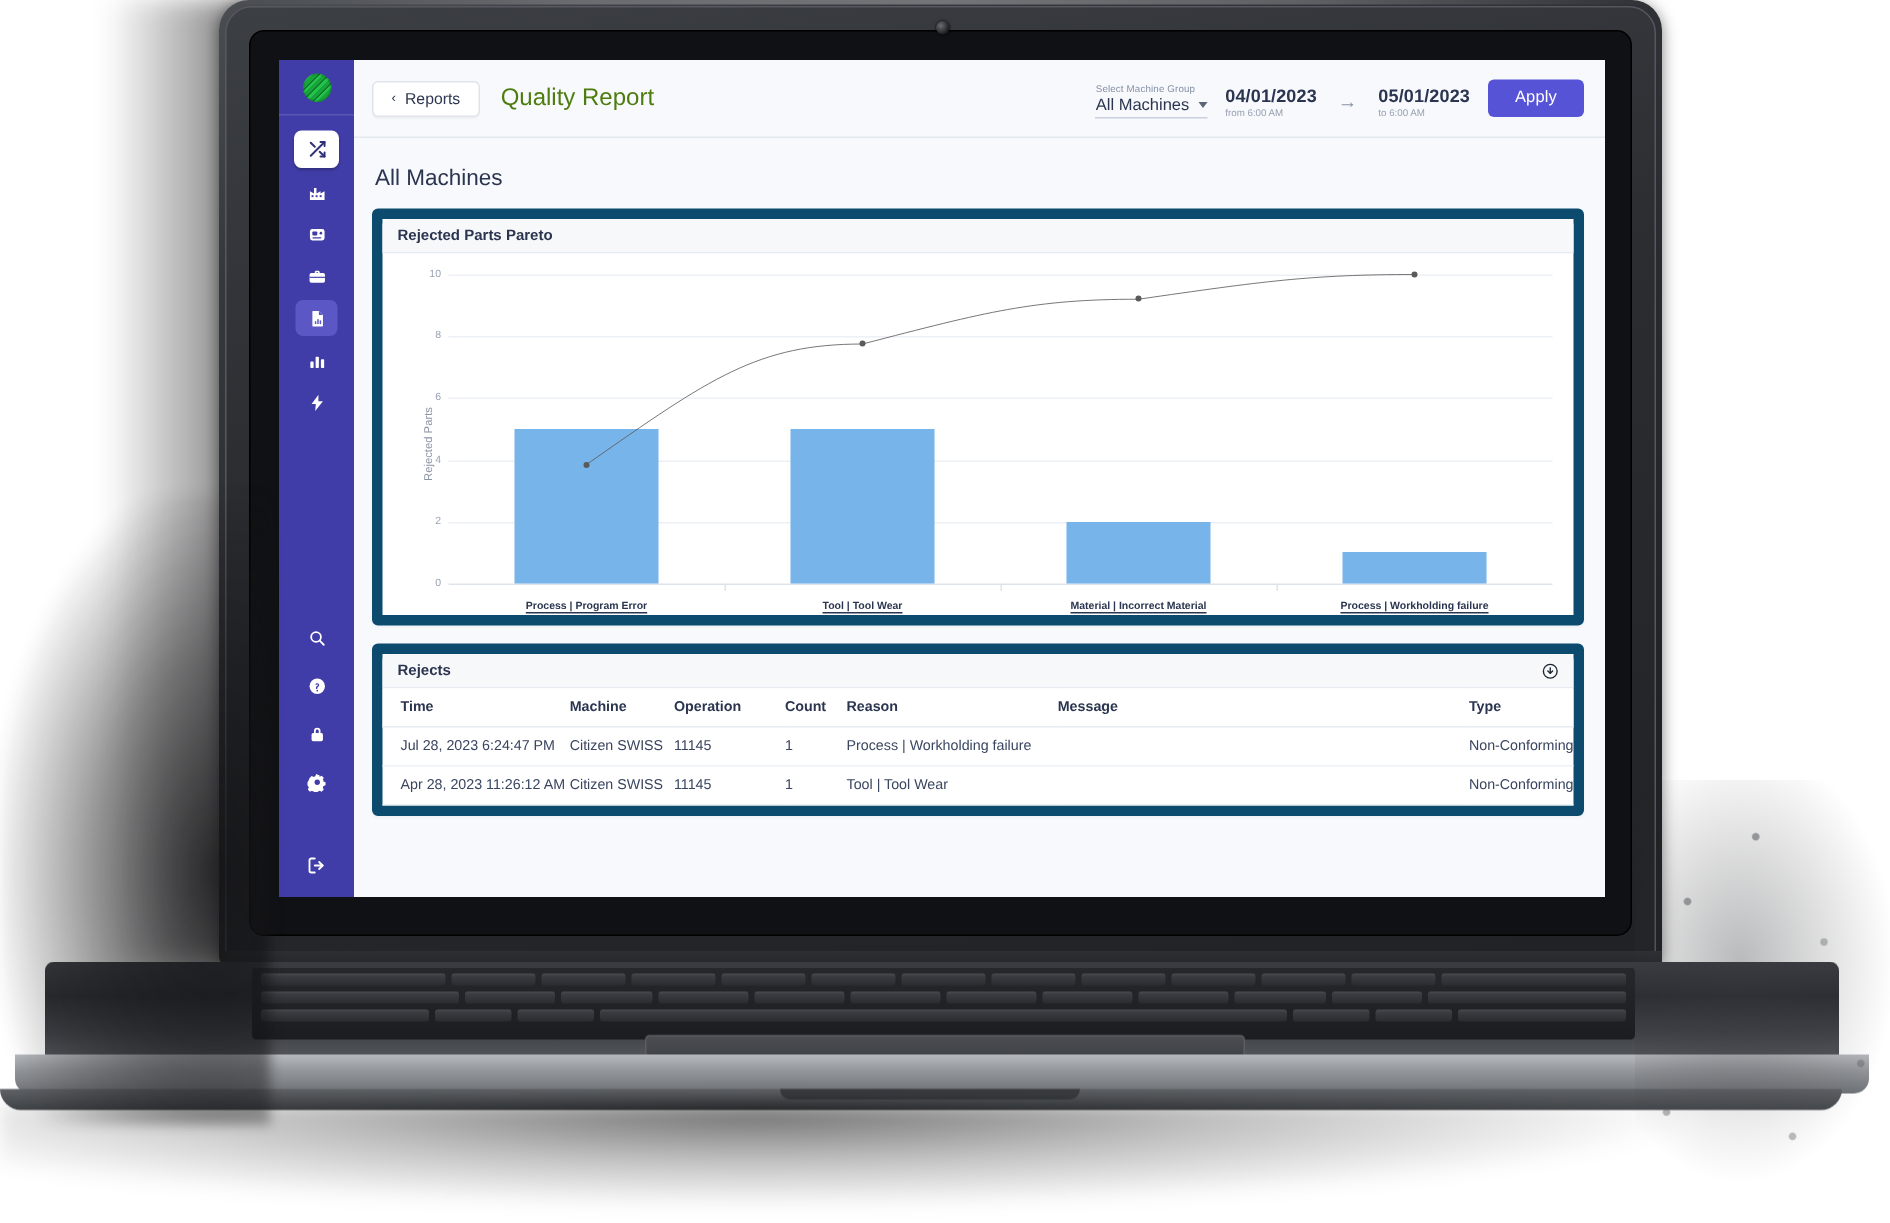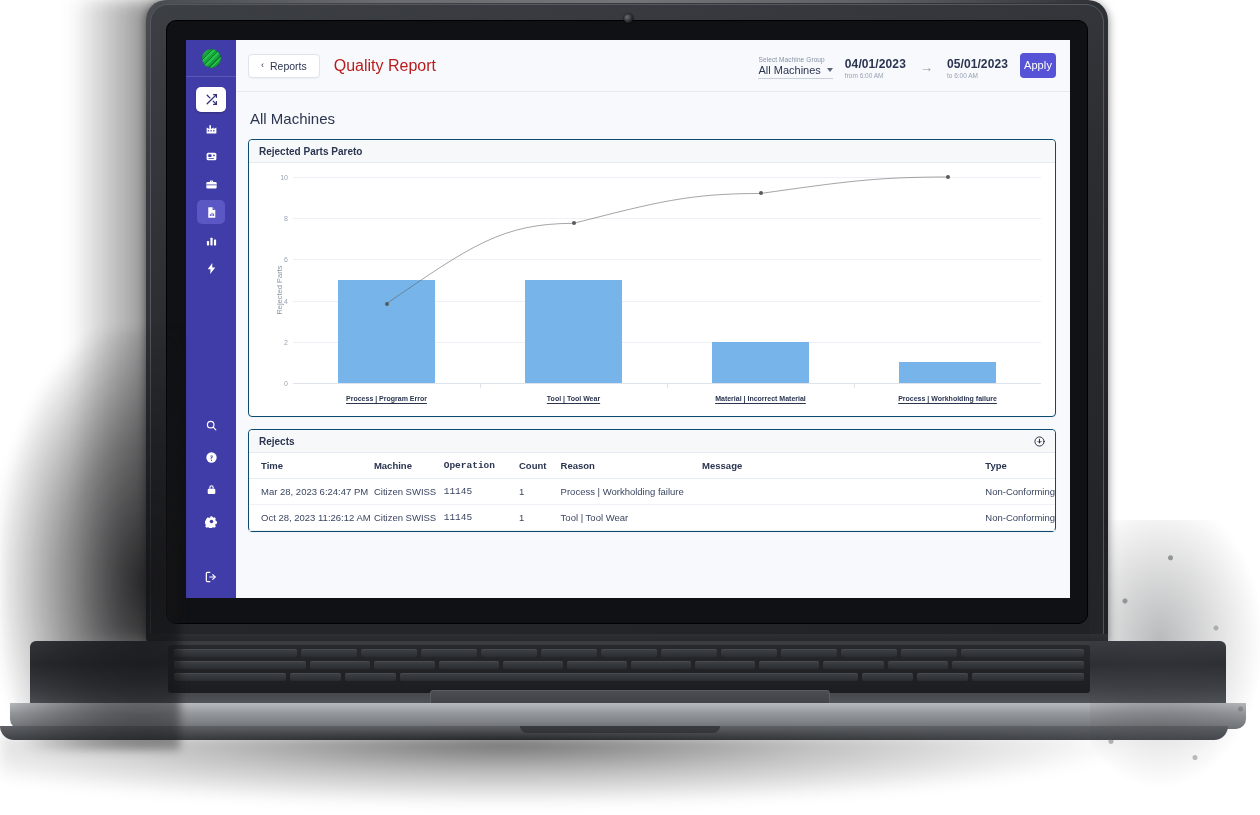--- a/index.html
+++ b/index.html
@@ -160,46 +160,46 @@
     border-bottom:1px solid #e4e9f0;
   }
   .back-btn {
     background:#ffffff; border:1px solid #dfe4ec; border-radius:4px;
     height:24px; padding:0 12px; display:flex; align-items:center; gap:6px;
     color:#2c3650; font-size:10.5px;
     box-shadow:0 1px 1px rgba(20,30,60,.04);
   }
   .back-chevron { font-size:9px; color:#2c3650; line-height:1; }
   .page-title { margin-left:14px; font-size:16px; color:#2b3category; }
-  .page-title { color:#b91c1c; font-weight:400; }
+  .page-title { color:#4d7c0f; font-weight:400; }
 
   .topbar-right { margin-left:auto; display:flex; align-items:flex-end; gap:12px; }
   .mg-select { display:flex; flex-direction:column; justify-content:flex-end; }
   .mg-label { font-size:6.5px; color:#8691a6; letter-spacing:.1px; margin-bottom:1px; }
   .mg-value-row { display:flex; align-items:center; gap:6px; border-bottom:1px solid #c9d1de; padding-bottom:2px; }
   .mg-value { font-size:11px; color:#2b3550; }
   .caret { width:0;height:0;border-left:3.5px solid transparent;border-right:3.5px solid transparent;border-top:4px solid #5b6478; }
 
   .date-block { display:flex; flex-direction:column; }
   .date-main { font-size:12px; color:#2b3550; font-weight:700; letter-spacing:.1px; }
   .date-sub { font-size:6.5px; color:#98a1b3; margin-top:1px; }
   .arrow-mid { color:#8a93a6; font-size:13px; padding:0 2px 4px; }
 
   .apply-btn {
     background:#5653d6; color:#fff; border:none; border-radius:4px;
-    height:25px; padding:0 4px; font-size:11px; letter-spacing:.1px;
+    height:25px; padding:0 18px; font-size:11px; letter-spacing:.1px;
     display:flex; align-items:center; justify-content:center;
     margin-bottom:1px;
   }
 
   .content { flex:1; padding:12px 14px 0 12px; overflow:hidden; }
   .section-title { font-size:15px; color:#2b3550; margin:6px 0 12px 2px; font-weight:400; }
 
   .card {
-    background:#ffffff; border:1px solid #0c4a6e; border-radius:4px;
+    background:#ffffff; border:7px solid #0c4a6e; border-radius:4px;
     box-shadow:0 1px 2px rgba(25,40,80,.04);
   }
   .card-head {
     height:23px; background:#f7f8fa; border-bottom:1px solid #e6eaf1;
     display:flex; align-items:center; padding:0 10px;
     border-radius:4px 4px 0 0;
   }
   .card-head-title { font-size:10px; font-weight:700; color:#2b3550; }
   .card-head .spacer { flex:1; }
   .dl-icon { color:#1d2433; display:flex; align-items:center; }
@@ -243,21 +243,21 @@
     text-align:left; font-size:9.5px; font-weight:700; color:#2b3550;
     padding:7px 0 7px 0; border-bottom:1px solid #e6eaf1; background:#fff;
   }
   .tbl td {
     font-size:9.5px; color:#3a4560; padding:7px 0;
     border-bottom:1px solid #eef1f6; white-space:nowrap;
   }
   .tbl tr:last-child td { border-bottom:1px solid #eef1f6; }
   .c-time { width:125px; padding-left:12px !important; }
   .c-machine { width:70px;margin-top:12px; }
-  .c-operation { width:76px;font-family:Liberation Mono, monospace; }
+  .c-operation { width:76px; }
   .c-count { width:42px; }
   .c-reason { width:142px; }
   .c-message { width:290px; }
   .c-type { text-align:right; }
 </style>
 </head>
 <body>
 
 <div id="stage">
 
@@ -484,30 +484,30 @@
                 <th class="c-machine">Machine</th>
                 <th class="c-operation">Operation</th>
                 <th class="c-count">Count</th>
                 <th class="c-reason">Reason</th>
                 <th class="c-message">Message</th>
                 <th class="c-type">Type</th>
               </tr>
             </thead>
             <tbody id="tbody">
                 <tr>
-                  <td class="c-time">Mar 28, 2023 6:24:47 PM</td>
+                  <td class="c-time">Jul 28, 2023 6:24:47 PM</td>
                   <td class="c-machine">Citizen SWISS</td>
                   <td class="c-operation">11145</td>
                   <td class="c-count">1</td>
                   <td class="c-reason">Process | Workholding failure</td>
                   <td class="c-message"></td>
                   <td class="c-type">Non-Conforming</td>
                 </tr>
                 <tr>
-                  <td class="c-time">Oct 28, 2023 11:26:12 AM</td>
+                  <td class="c-time">Apr 28, 2023 11:26:12 AM</td>
                   <td class="c-machine">Citizen SWISS</td>
                   <td class="c-operation">11145</td>
                   <td class="c-count">1</td>
                   <td class="c-reason">Tool | Tool Wear</td>
                   <td class="c-message"></td>
                   <td class="c-type">Non-Conforming</td>
                 </tr>
               </tbody>
           </table>
         </div>

